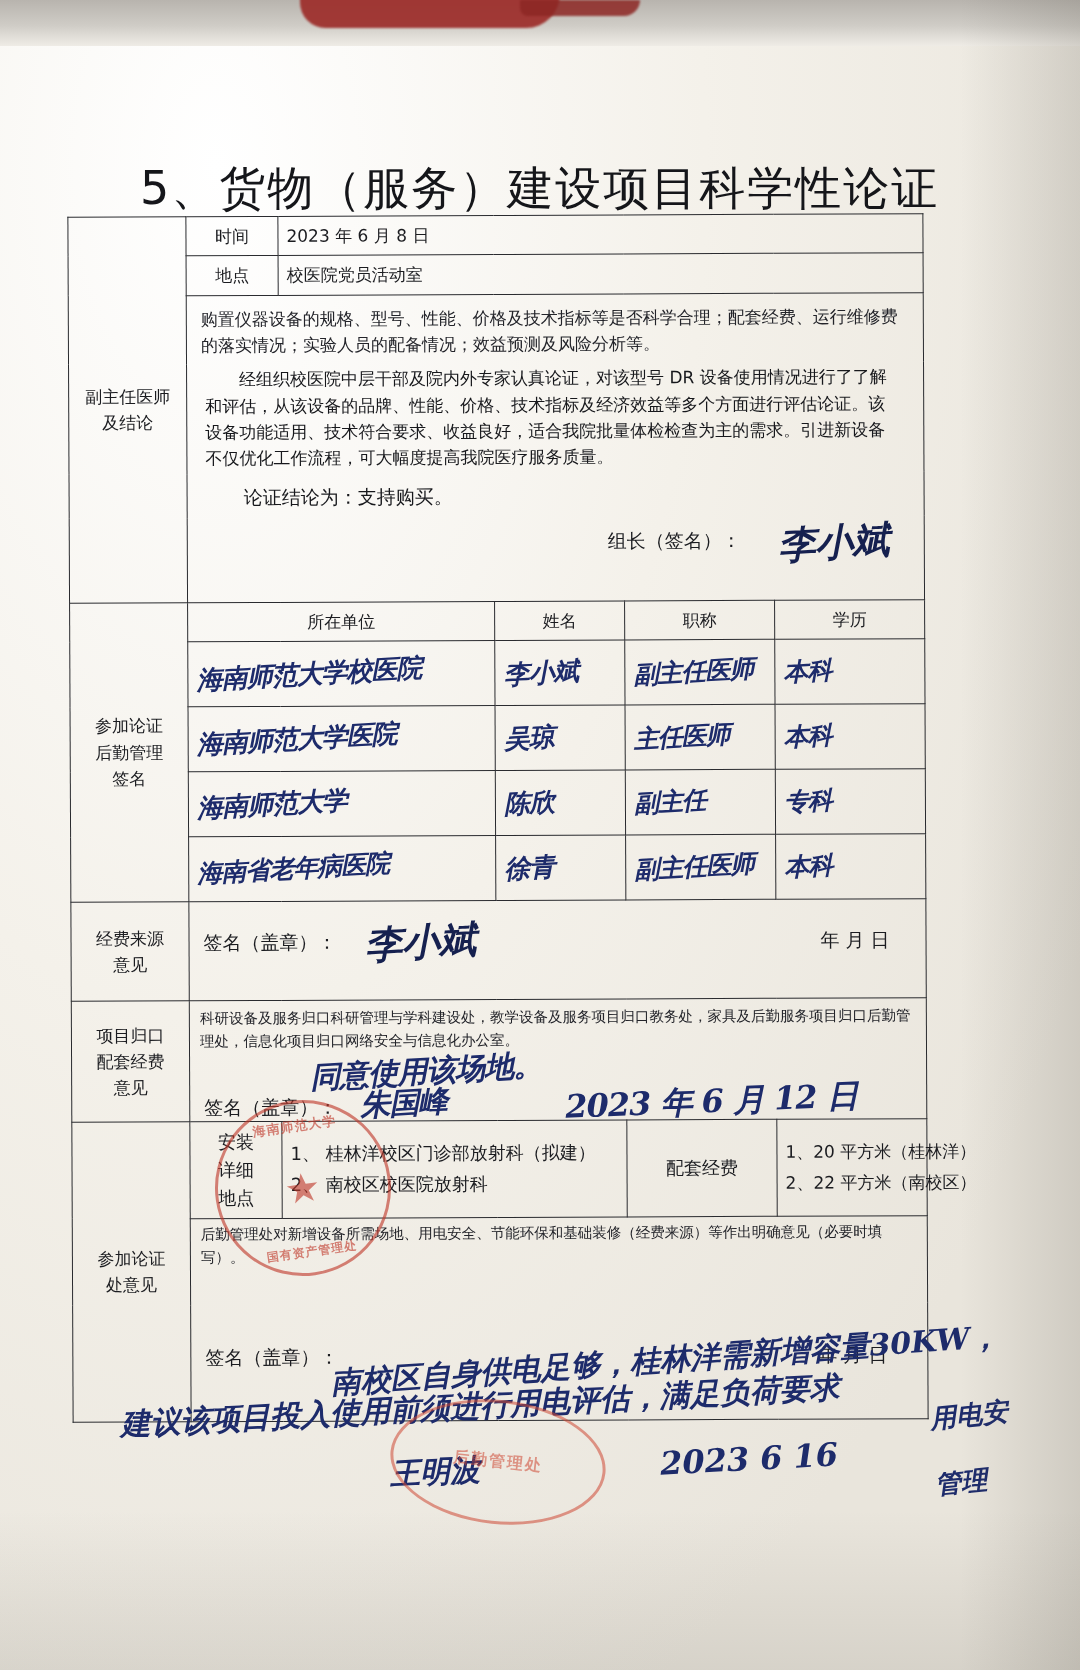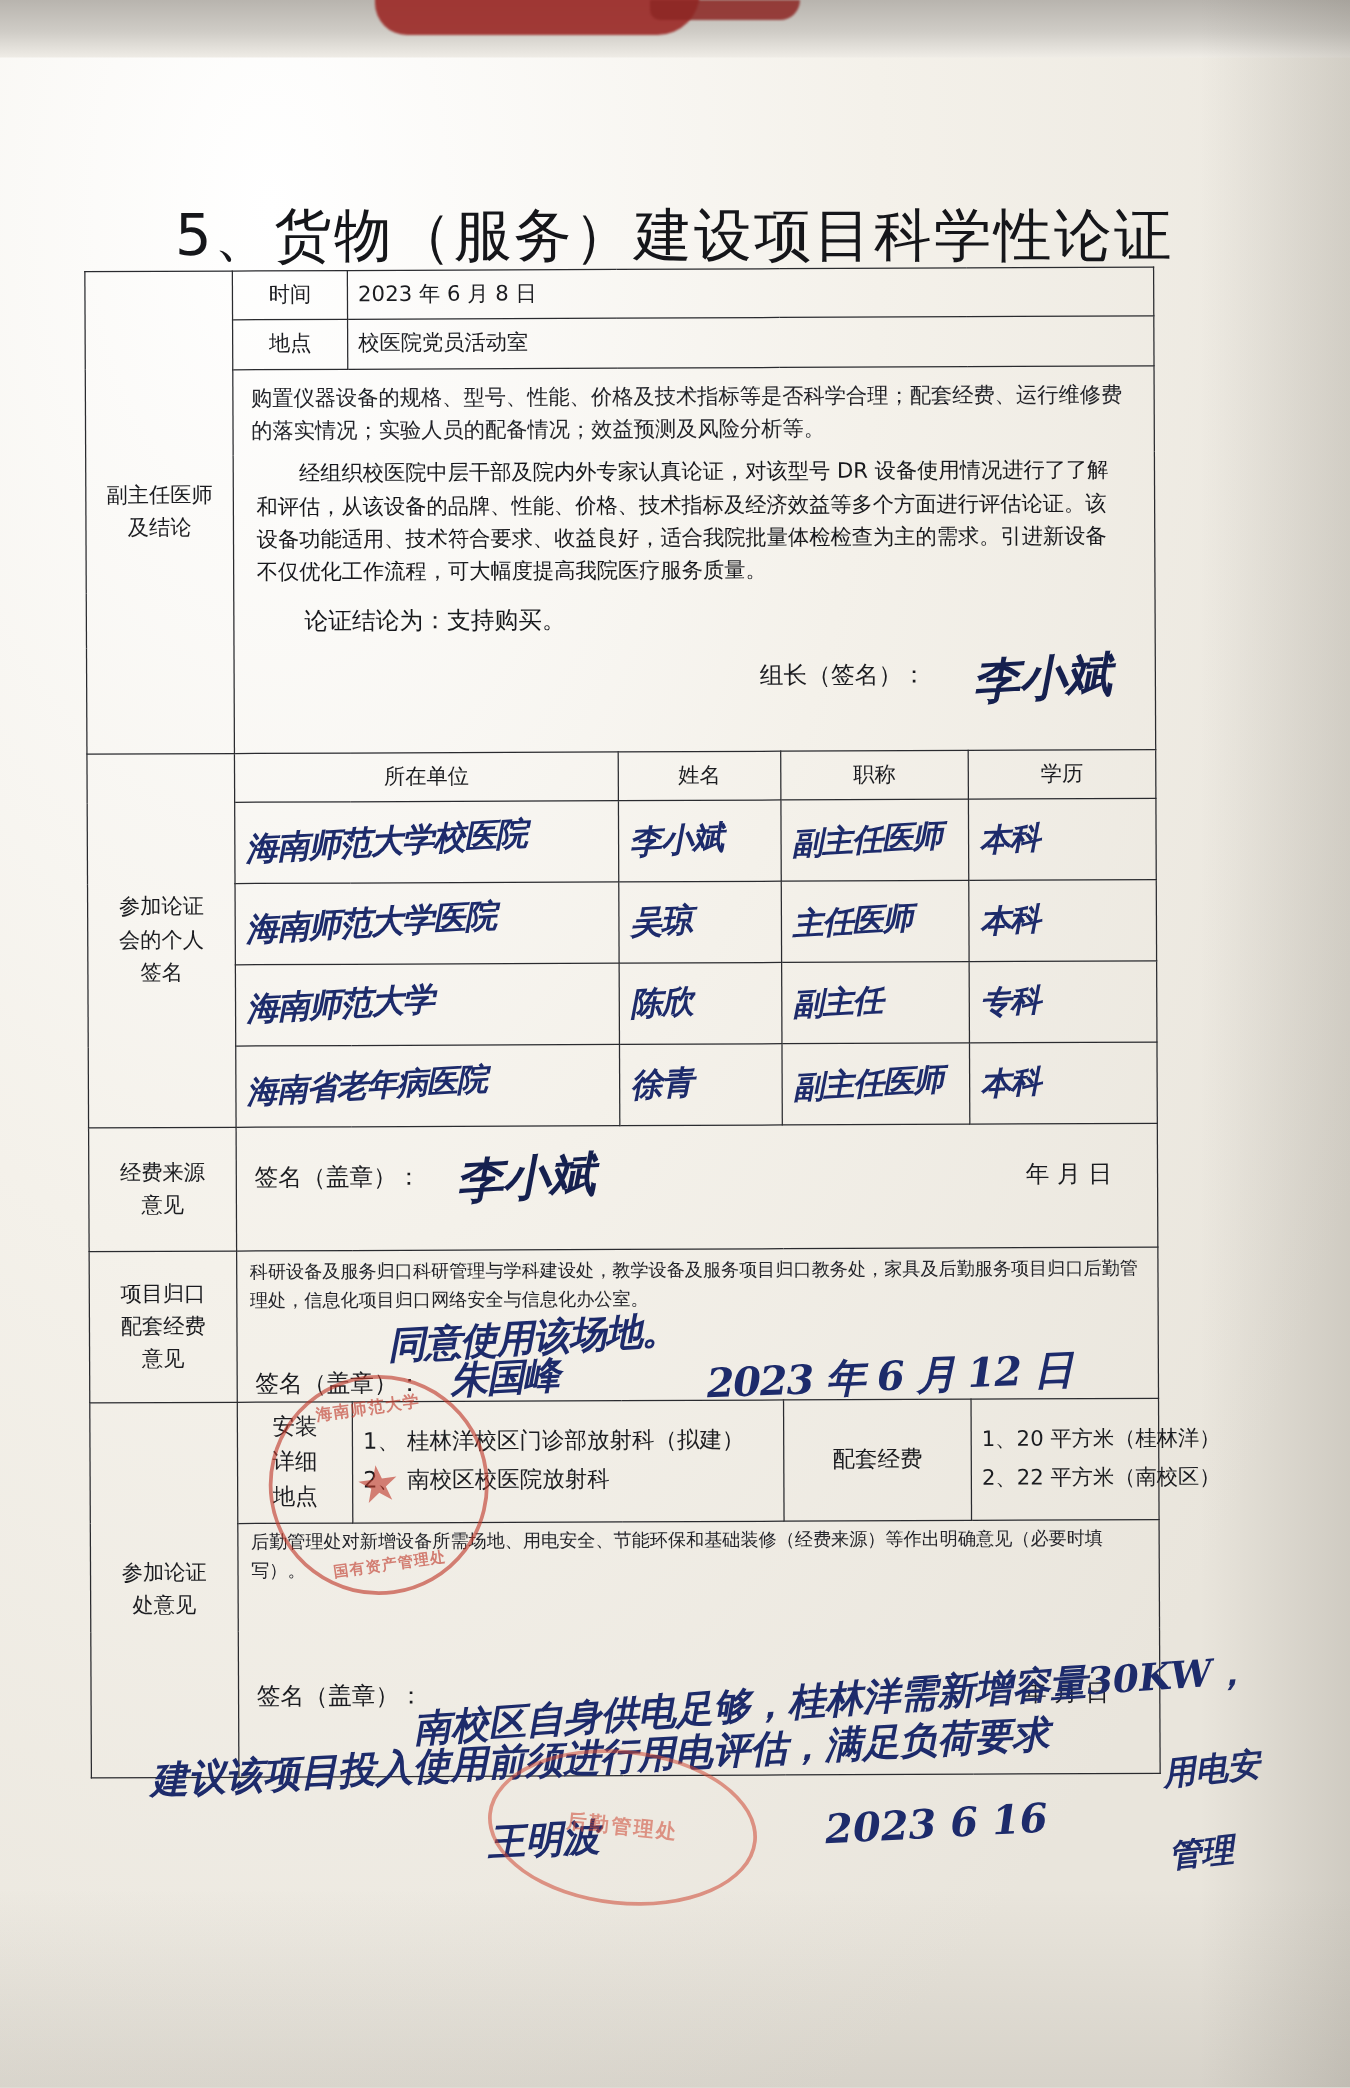--- a/index.html
+++ b/index.html
@@ -265,21 +265,21 @@
     <tr>
       <td colspan="5" style="border-top:none; height:72px; position:relative;">
         <div style="position:absolute; left:420px; top:10px; font-size:19px;">组长（签名）：</div>
         <div class="hw hw-dark" style="position:absolute; left:590px; top:-2px; font-size:38px;">李小斌</div>
       </td>
     </tr>
 
     <tr>
       <td class="c-label" rowspan="5">
         <div>参加论证</div>
-        <div>会的个人</div>
+        <div>后勤管理</div>
         <div>签名</div>
       </td>
       <td class="th-c" colspan="2">所在单位</td>
       <td class="th-c">姓名</td>
       <td class="th-c">职称</td>
       <td class="th-c">学历</td>
     </tr>
 
     <tr class="sig-row">
       <td colspan="2"><span class="hw" style="font-size:26px;">海南师范大学校医院</span></td>

